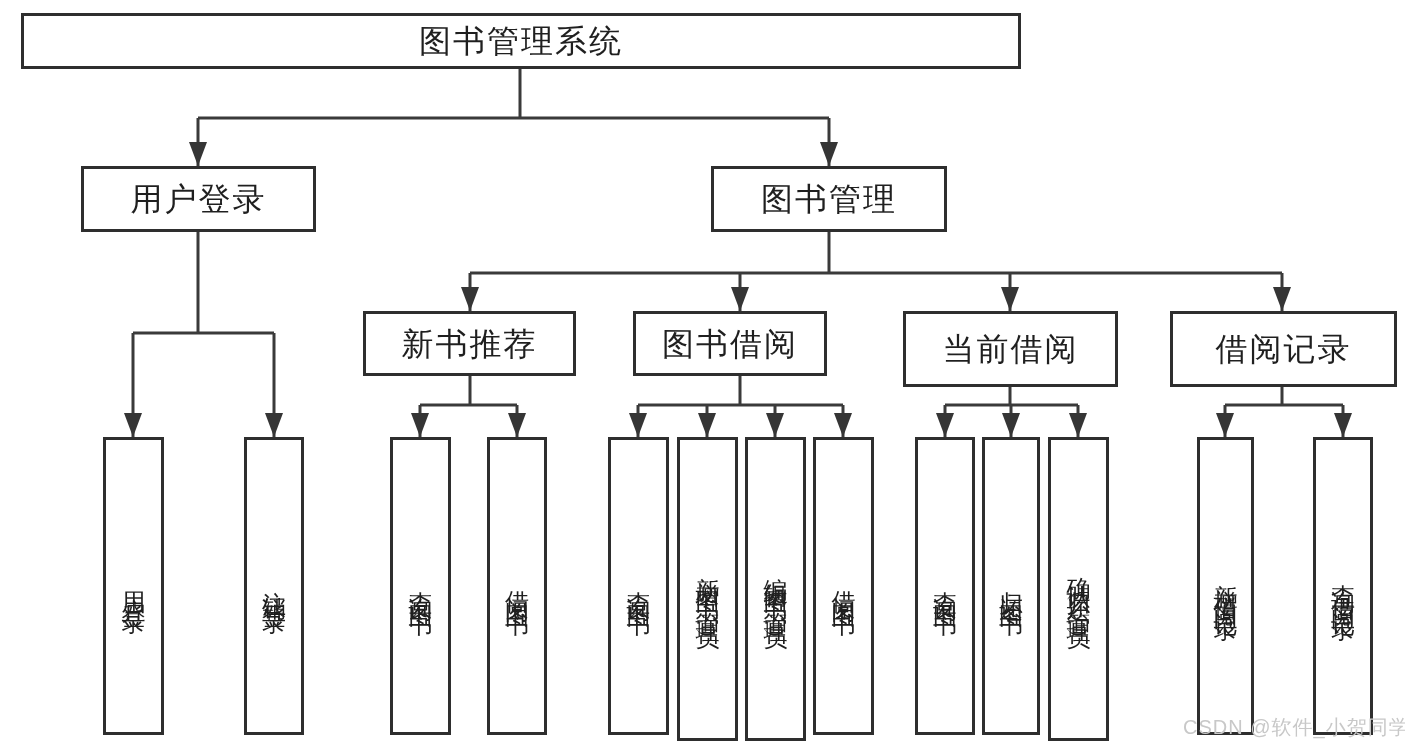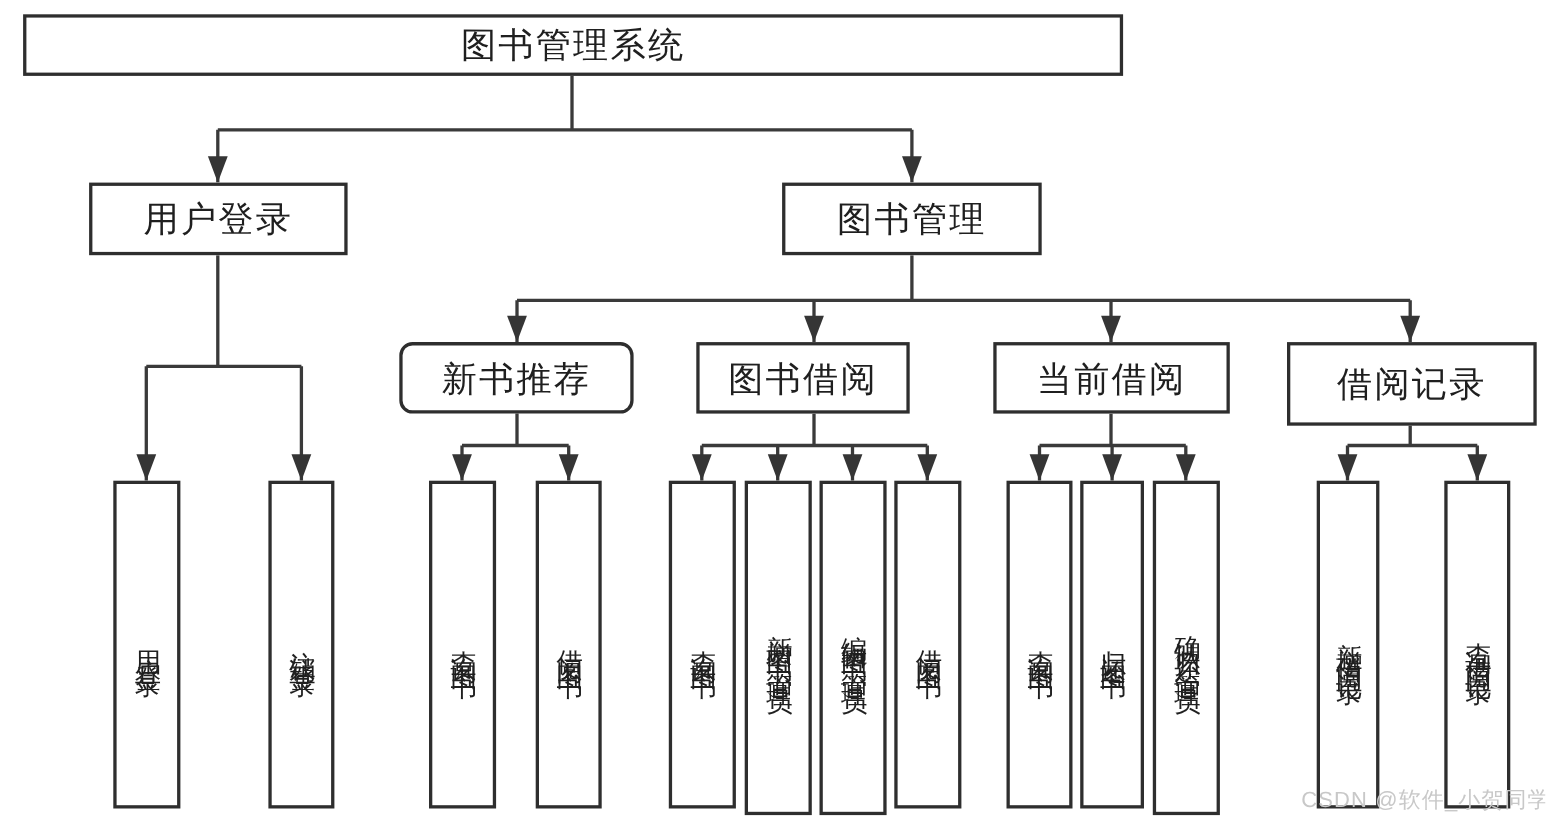--- a/index.html
+++ b/index.html
@@ -92,27 +92,27 @@
     <span>图书管理系统</span>
   </div>
 
   <div class="node h-node" style="left:81px; top:166px; width:235px; height:66px;">
     <span>用户登录</span>
   </div>
   <div class="node h-node" style="left:711px; top:166px; width:236px; height:66px;">
     <span>图书管理</span>
   </div>
 
-  <div class="node h-node" style="left:363px; top:311px; width:213px; height:65px;border-radius:12px;">
+  <div class="node h-node" style="left:363px; top:311px; width:213px; height:65px;">
     <span>新书推荐</span>
   </div>
   <div class="node h-node" style="left:633px; top:311px; width:194px; height:65px;">
     <span>图书借阅</span>
   </div>
-  <div class="node h-node" style="left:903px; top:311px; width:215px; height:65px;">
+  <div class="node h-node" style="left:903px; top:311px; width:215px; height:76px;">
     <span>当前借阅</span>
   </div>
   <div class="node h-node" style="left:1170px; top:311px; width:227px; height:76px;">
     <span>借阅记录</span>
   </div>
 
   <div class="node v-node" style="left:103px; top:437px; width:61px; height:298px;">
     <span>用户登录</span>
   </div>
   <div class="node v-node" style="left:244px; top:437px; width:60px; height:298px;">

